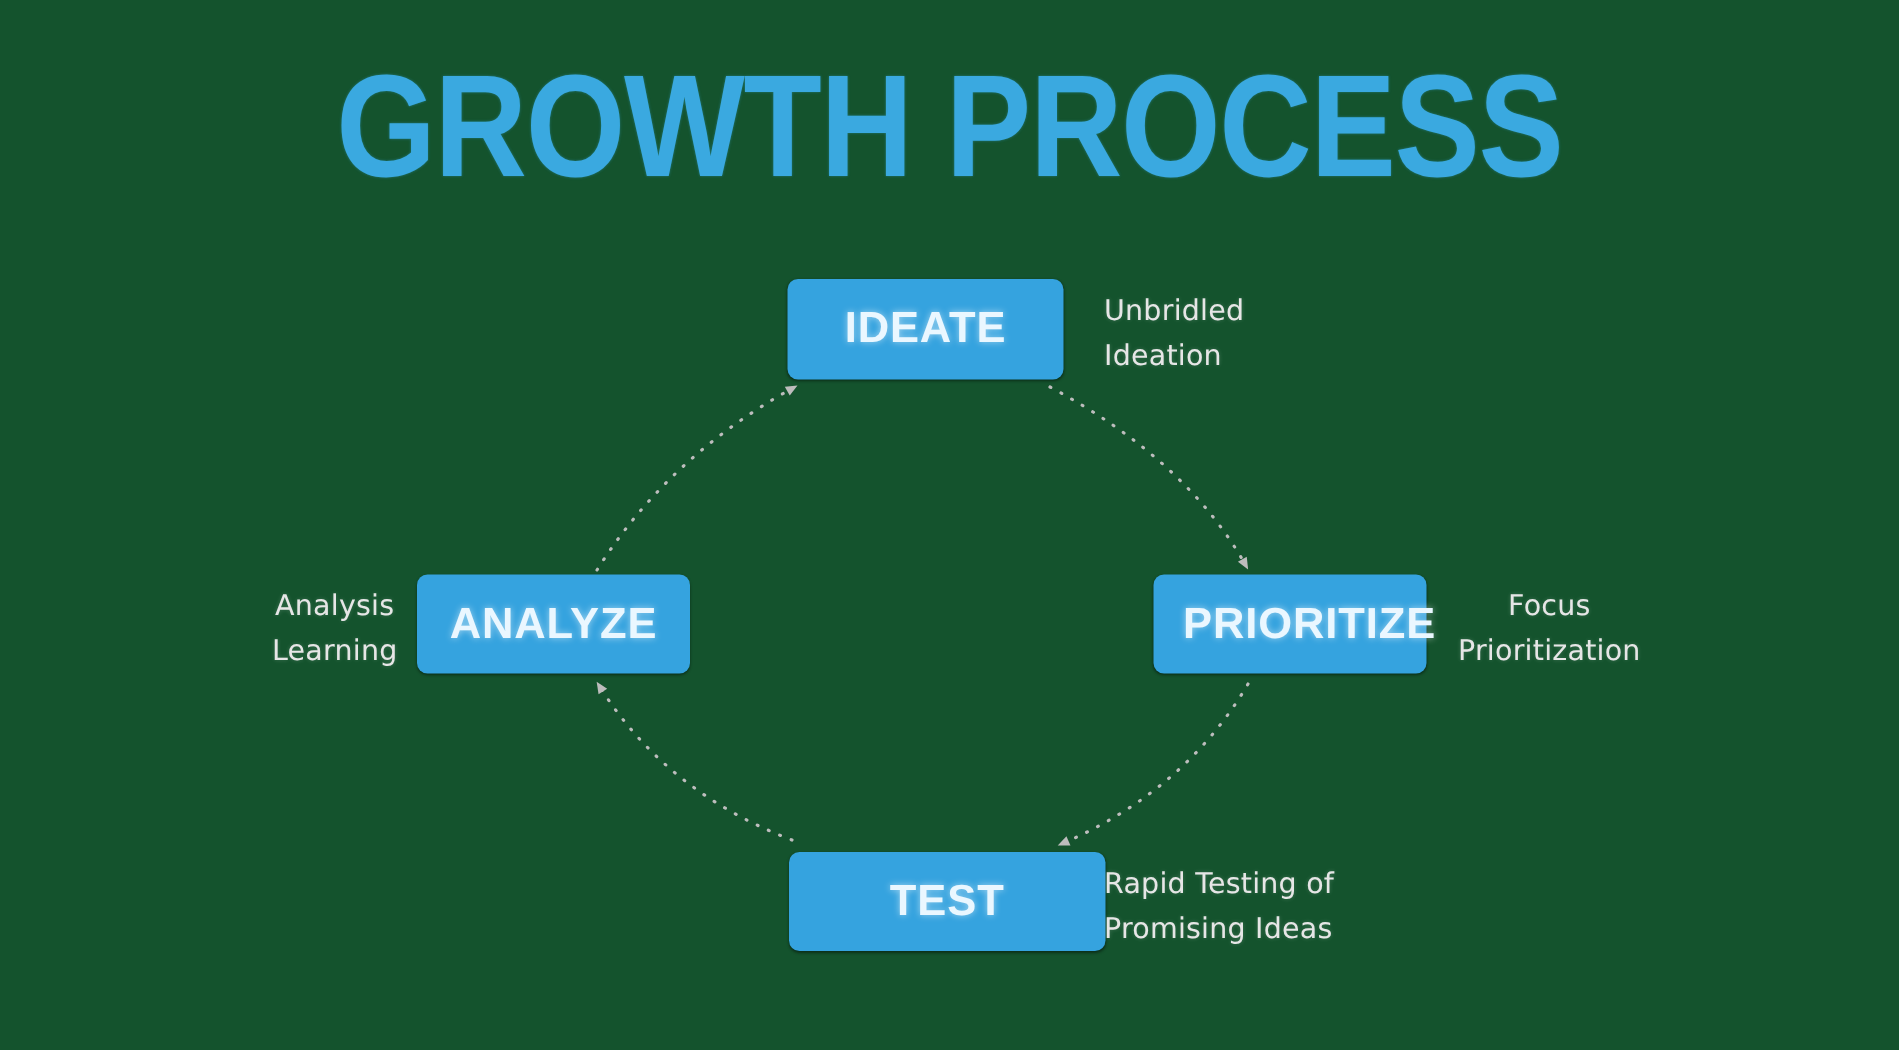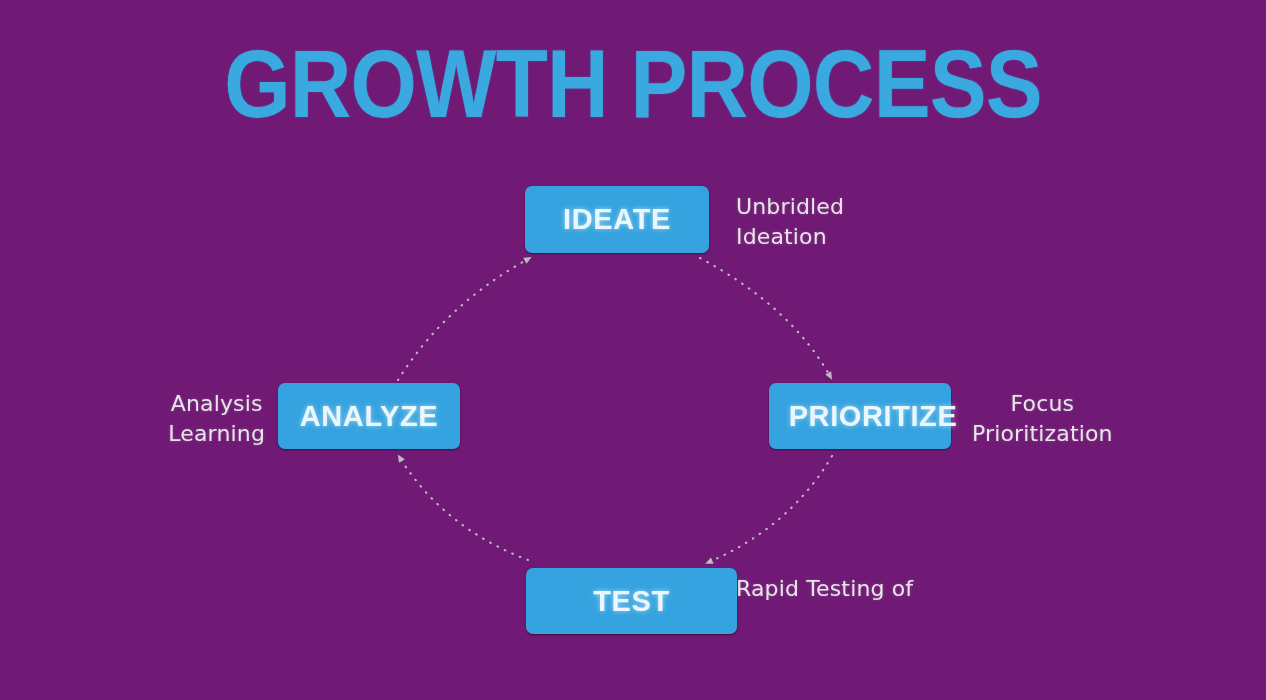--- a/index.html
+++ b/index.html
@@ -14,21 +14,21 @@
     background: #222222;
     font-family: "Liberation Sans", sans-serif;
     position: relative;
   }
 
   #stage {
     position: absolute;
     inset: 0;
     width: 1266px;
     height: 700px;
-    background: #701a75;
+    background: #14532d;
   }
 
   
   #page-title {
     position: absolute;
     left: 0;
     top: 34px;
     width: 1266px;
     text-align: center;
     color: #3aa9e0;
@@ -77,21 +77,21 @@
   #node-ideate    { left: 525px; top: 186px; width: 184px; height: 67px; }
   #node-prioritize{ left: 769px; top: 383px; width: 182px; height: 66px; padding-left: 26px; }
   #node-test      { left: 526px; top: 568px; width: 211px; height: 66px; }
   #node-analyze   { left: 278px; top: 383px; width: 182px; height: 66px; }
 
   
   .desc {
     position: absolute;
     color: #e6e6e6;
     font-family: "DejaVu Sans", sans-serif;
-    font-size: 22px;
+    font-size: 19px;
     line-height: 30px;
     letter-spacing: 0.15px;
     white-space: nowrap;
     text-shadow: 0 0 3px rgba(255,255,255,0.2);
   }
 
   .desc .desc-line { display: block; }
 
   #desc-ideate     { left: 736px; top: 192px; text-align: left; }
   #desc-prioritize { left: 972px; top: 389px; text-align: center; }
@@ -135,20 +135,21 @@
   <div class="desc" id="desc-prioritize">
     <span class="desc-line">Focus</span>
     <span class="desc-line">Prioritization</span>
   </div>
 
   <div class="node" id="node-test">
     <span class="node-label">TEST</span>
   </div>
   <div class="desc" id="desc-test">
     <span class="desc-line">Rapid Testing of</span>
+    <span class="desc-line">Promising Ideas</span>
   </div>
 
   <div class="node" id="node-analyze">
     <span class="node-label">ANALYZE</span>
   </div>
   <div class="desc" id="desc-analyze">
     <span class="desc-line">Analysis</span>
     <span class="desc-line">Learning</span>
   </div>
 

